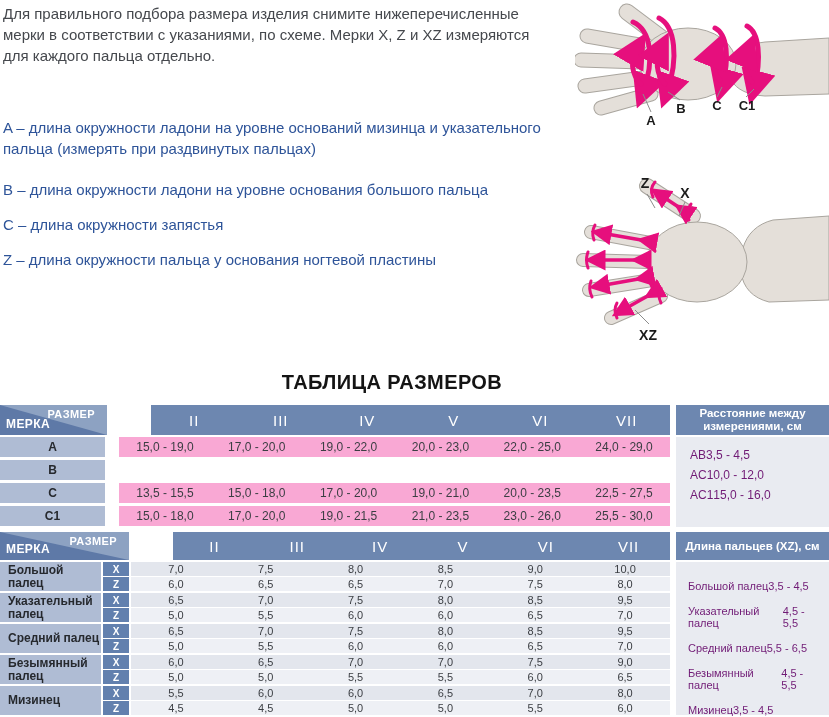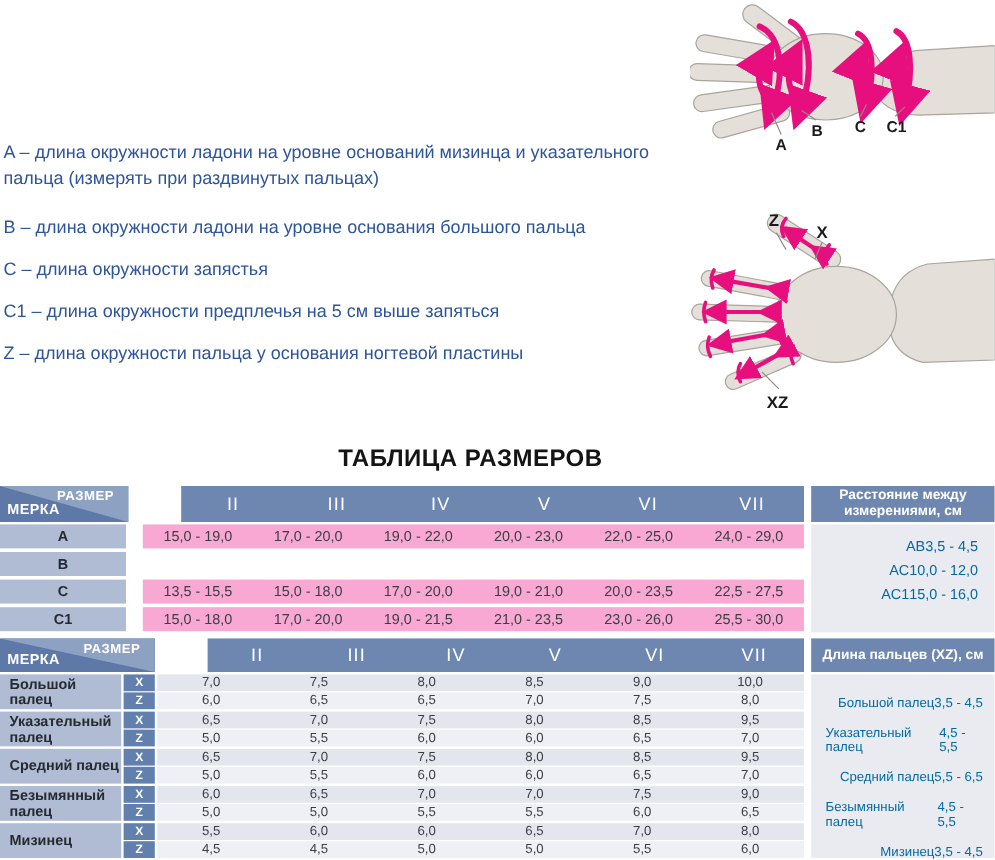--- a/index.html
+++ b/index.html
@@ -61,46 +61,46 @@
   .side{position:absolute;left:676px;width:153px;border-radius:19px;}
   .side1{top:405px;}
   .side2{top:532px;}
   .side-hdr{background:#6d87b0;color:#fff;font-weight:bold;font-size:11.5px;line-height:13px;
             display:flex;align-items:center;justify-content:center;text-align:center;}
   .side1 .side-hdr{height:30px;}
   .side2 .side-hdr{height:28px;}
   .side-body{background:#e9ebf1;margin-top:2px;box-sizing:border-box;}
   .side1 .side-body{height:90px;padding:10px 14px 0 14px;}
   .side2 .side-body{height:153px;padding:18px 10px 0 12px;}
-  .side-row{display:flex;justify-content:flex-end;font-size:12px;color:#0369a1;
+  .side-row{display:flex;justify-content:flex-start;font-size:12px;color:#701a75;
             line-height:17px;margin-bottom:3px;}
   .side2 .side-row{font-size:11px;line-height:12px;margin-bottom:13px;}
 
   
   .diag{position:absolute;}
   .diag1{left:575px;top:0;width:254px;height:135px;}
   .diag2{left:575px;top:160px;width:254px;height:190px;}
   .diag svg{display:block;}
   .diag text{font-family:"Liberation Sans",sans-serif;font-weight:bold;fill:#1b1b1b;}
   .diag1 text{font-size:13px;}
   .diag2 text{font-size:14px;}
 </style>
 </head>
 <body>
 
 <div class="page">
 
   <div class="intro">
+    <p>Для правильного подбора размера изделия снимите нижеперечисленные мерки в соответствии с указаниями, по схеме. Мерки X, Z и XZ измеряются для каждого пальца отдельно.</p>
   </div>
 
   <div class="defs">
     <p class="first">A – длина окружности ладони на уровне оснований мизинца и указательного пальца (измерять при раздвинутых пальцах)</p>
     <p>B – длина окружности ладони на уровне основания большого пальца</p>
     <p>C – длина окружности запястья</p>
-    <p>C1 – длина окружности предплечья на 5 см выше запяться</p>
     <p>Z – длина окружности пальца у основания ногтевой пластины</p>
   </div>
 
   <div class="diag diag1">
     <svg width="254" height="135" viewBox="0 0 254 135">
       <defs>
         <marker id="ah1" markerWidth="7" markerHeight="7" refX="3.5" refY="3.5" orient="auto">
           <path d="M0,0 L7,3.5 L0,7 Z" fill="#e60f7d"></path>
         </marker>
       </defs>

